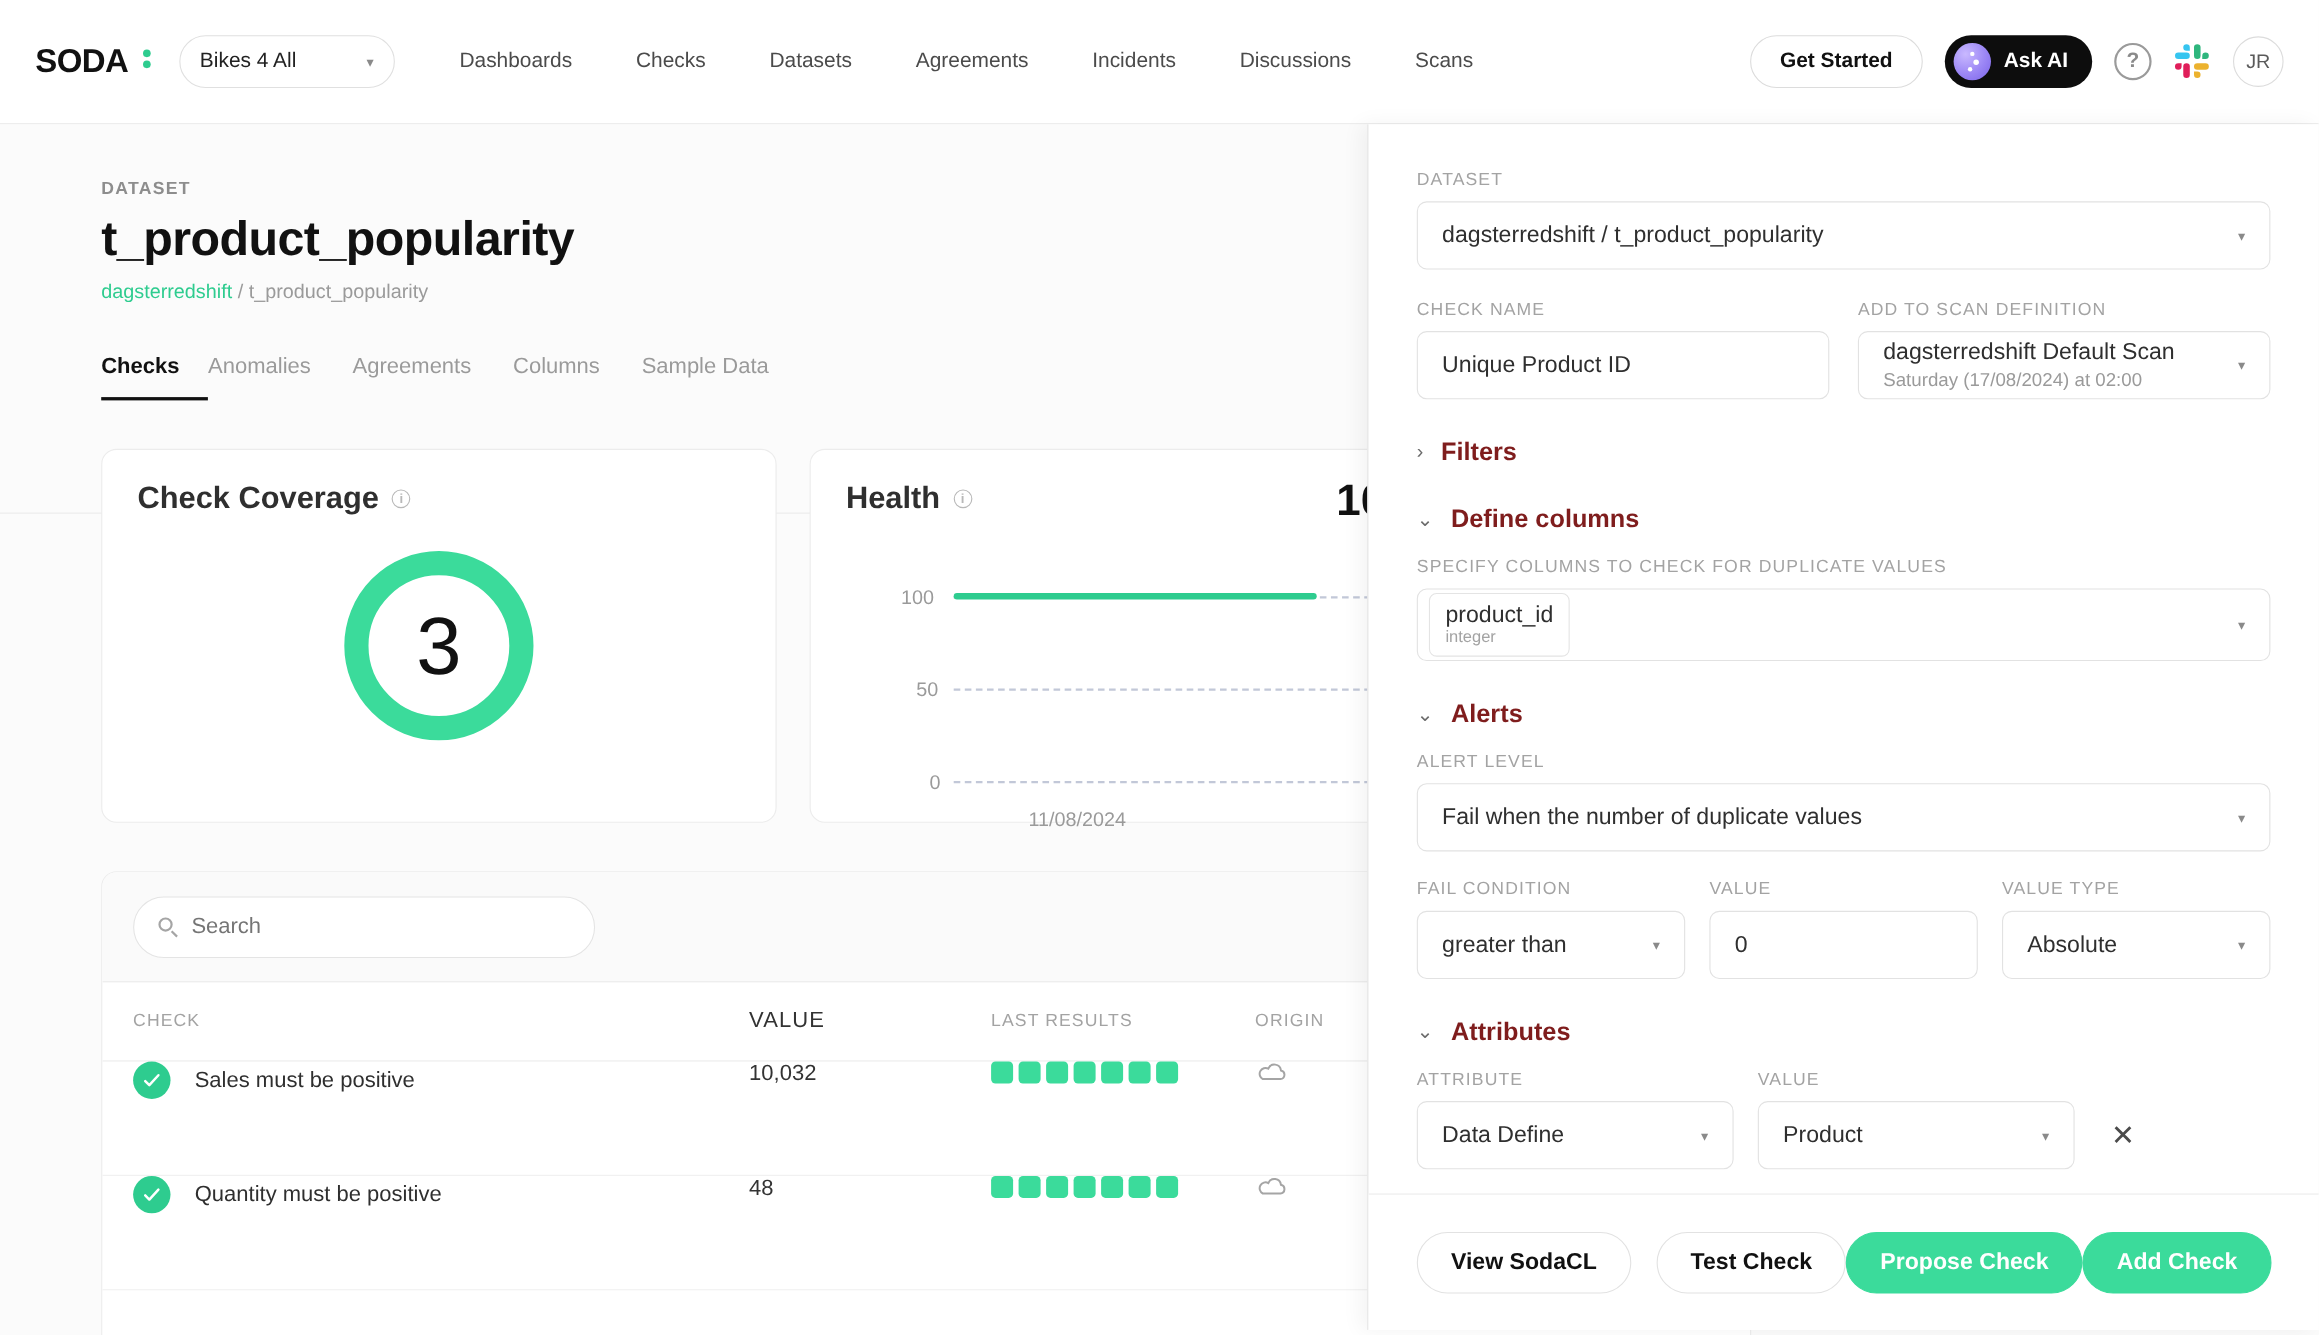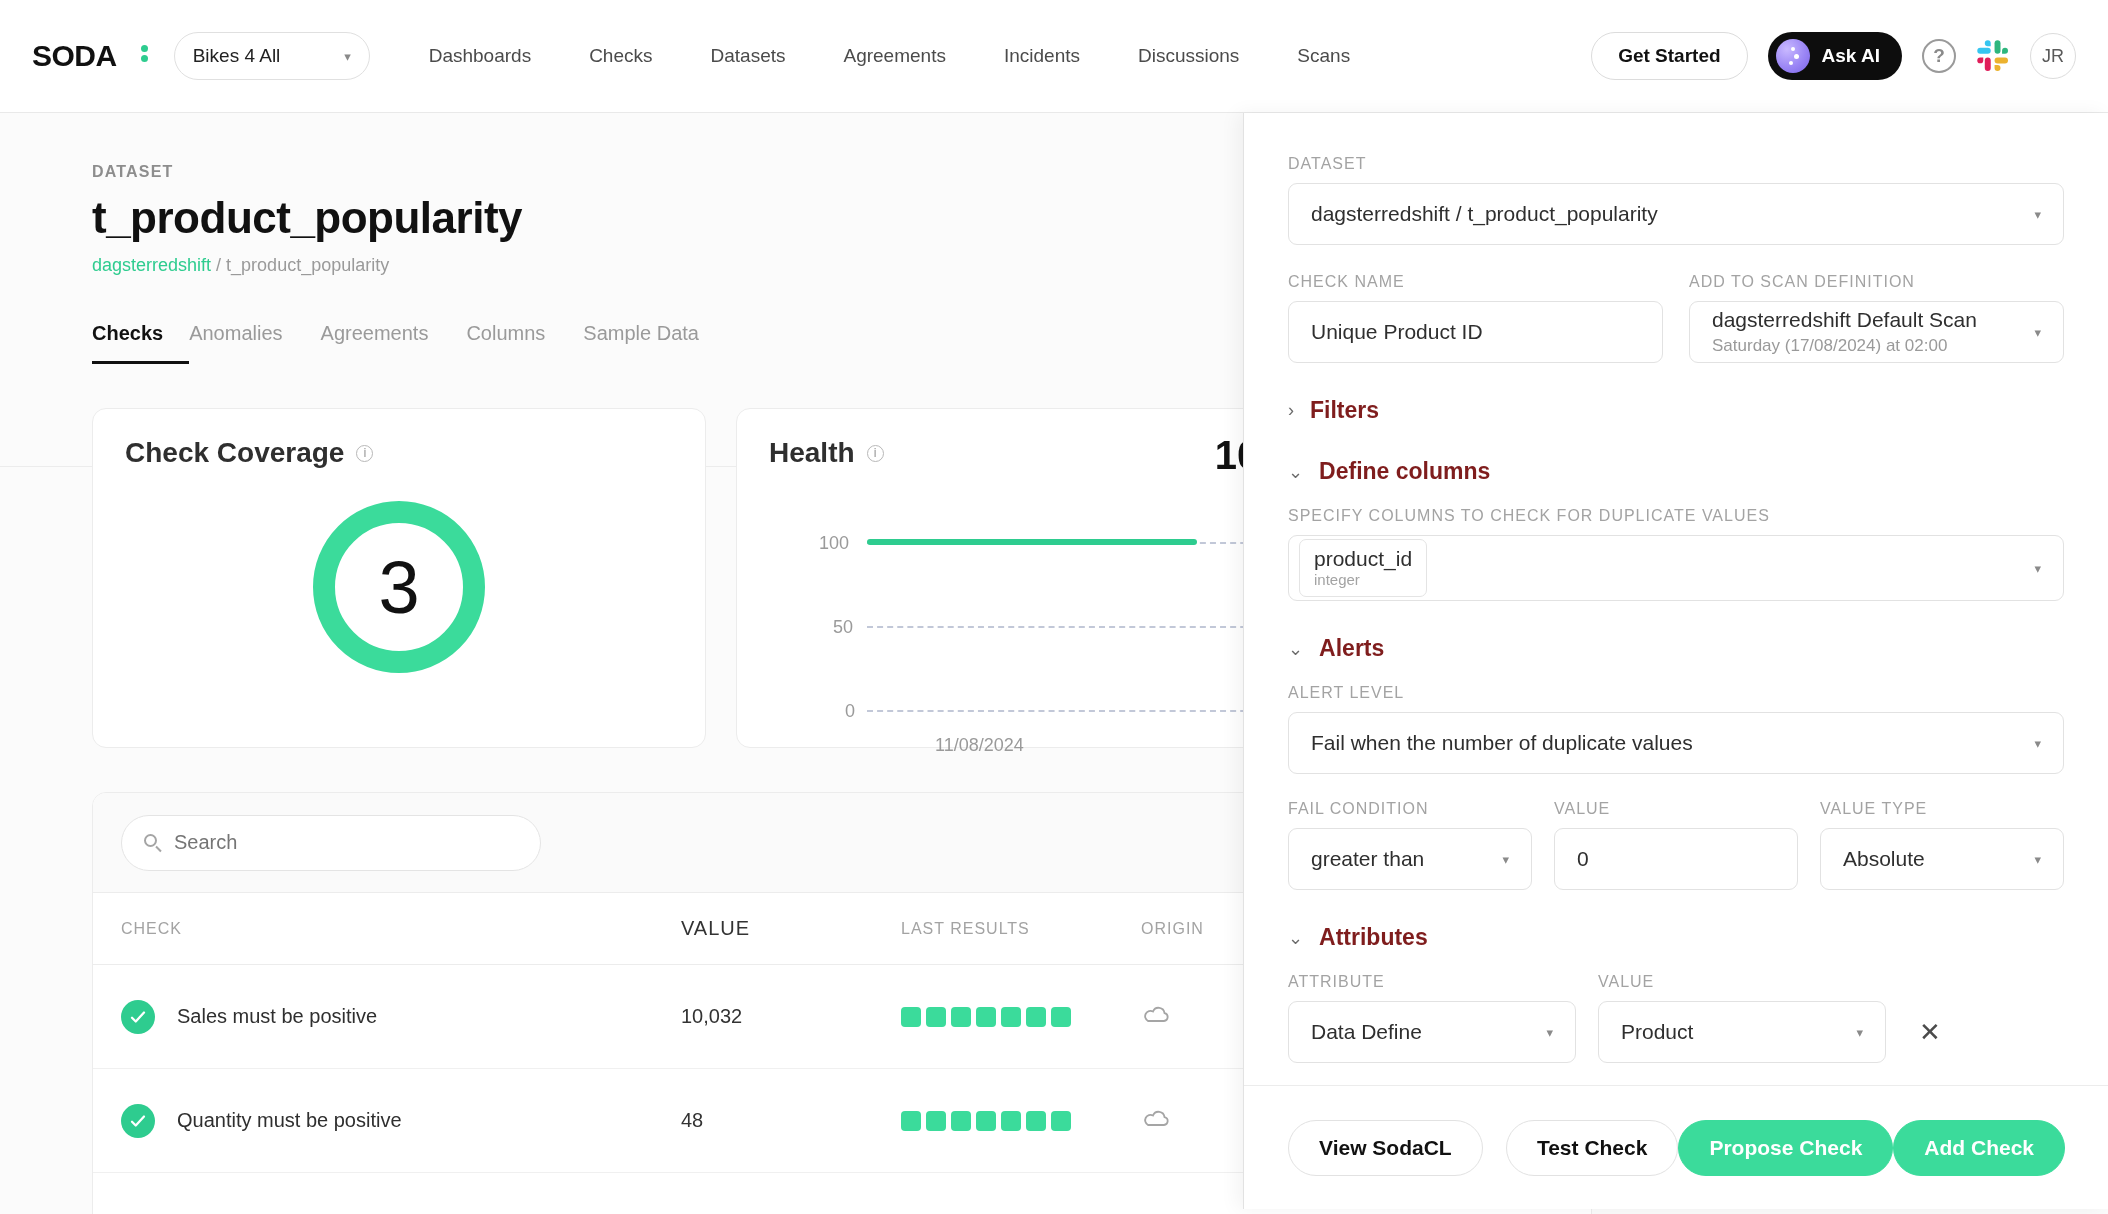--- a/index.html
+++ b/index.html
@@ -10,21 +10,21 @@
     overflow: hidden;
   }
   .app { position: relative; width: 2108px; height: 1214px; background:#fbfbfb; }
 
   
   .topnav {
     position: absolute; top:0; left:0; width:2108px; height:113px;
     background:#fff; border-bottom:1px solid #e9e9e9;
     display:flex; align-items:center; padding:0 32px;
   }
-  .logo { display:flex; align-items:center; gap:14px; margin-right:26px; }
+  .logo { display:flex; align-items:center; gap:3px; margin-right:26px; }
   .logo-text { font-size:30px; font-weight:800; letter-spacing:-0.5px; color:#111; font-family:"Liberation Sans", sans-serif;}
   .logo-dots { display:grid; grid-template-columns:7px 7px; grid-template-rows:7px 7px; gap:3px; margin-bottom:6px;}
   .logo-dots i { display:block; width:7px; height:7px; border-radius:50%; background:#2ecc8f; }
   .logo-dots i.blank { background:transparent; }
 
   .org-select {
     display:flex; align-items:center; justify-content:space-between;
     width:196px; height:48px; border:1px solid #e0e0e0; border-radius:26px;
     padding:0 18px; background:#fff; cursor:pointer; margin-right:30px;
   }
@@ -107,21 +107,21 @@
     width:420px; height:56px; border:1px solid #e4e4e4; border-radius:30px; background:#fff;
     display:flex; align-items:center; gap:12px; padding:0 22px;
   }
   .search-box input { border:none; outline:none; font-size:20px; color:#8d8d8d; width:100%; font-family:"Liberation Sans", sans-serif; background:transparent;}
   .search-glass { width:18px; height:18px; position:relative; flex:none; }
   .search-glass i { position:absolute; width:13px; height:13px; border:2px solid #a5a5a5; border-radius:50%; left:0; top:0;}
   .search-glass b { position:absolute; width:7px; height:2px; background:#a5a5a5; transform:rotate(45deg); left:11px; top:14px;}
 
   .thead { display:flex; height:72px; align-items:center; padding:0 28px; border-bottom:1px solid #ececec;}
   .th { font-size:16px; letter-spacing:1px; color:#a3a3a3; font-weight:500; }
-  .trow { display:flex; height:104px; align-items:center; padding:0 28px; border-bottom:1px solid #f0f0f0; }
+  .trow { display:flex; height:104px; align-items:flex-start; padding:0 28px; border-bottom:1px solid #f0f0f0; }
   .c-check { width:560px; display:flex; align-items:center; gap:22px; }
   .c-value { width:220px; font-size:20px; color:#333; }
   .c-last { width:240px; display:flex; gap:5px; }
   .c-origin { width:120px; }
   .c-lastscan { width:200px; font-size:20px; color:#333; }
   .ok-badge { width:34px; height:34px; border-radius:50%; background:#2ecc8f; display:flex; align-items:center; justify-content:center; flex:none;}
   .ok-badge svg { width:18px; height:18px; }
   .check-name { font-size:20px; color:#2f2f2f; }
   .sq { width:20px; height:20px; border-radius:4px; background:#3bdb9b; }
   .cloud { width:30px; height:20px; }

